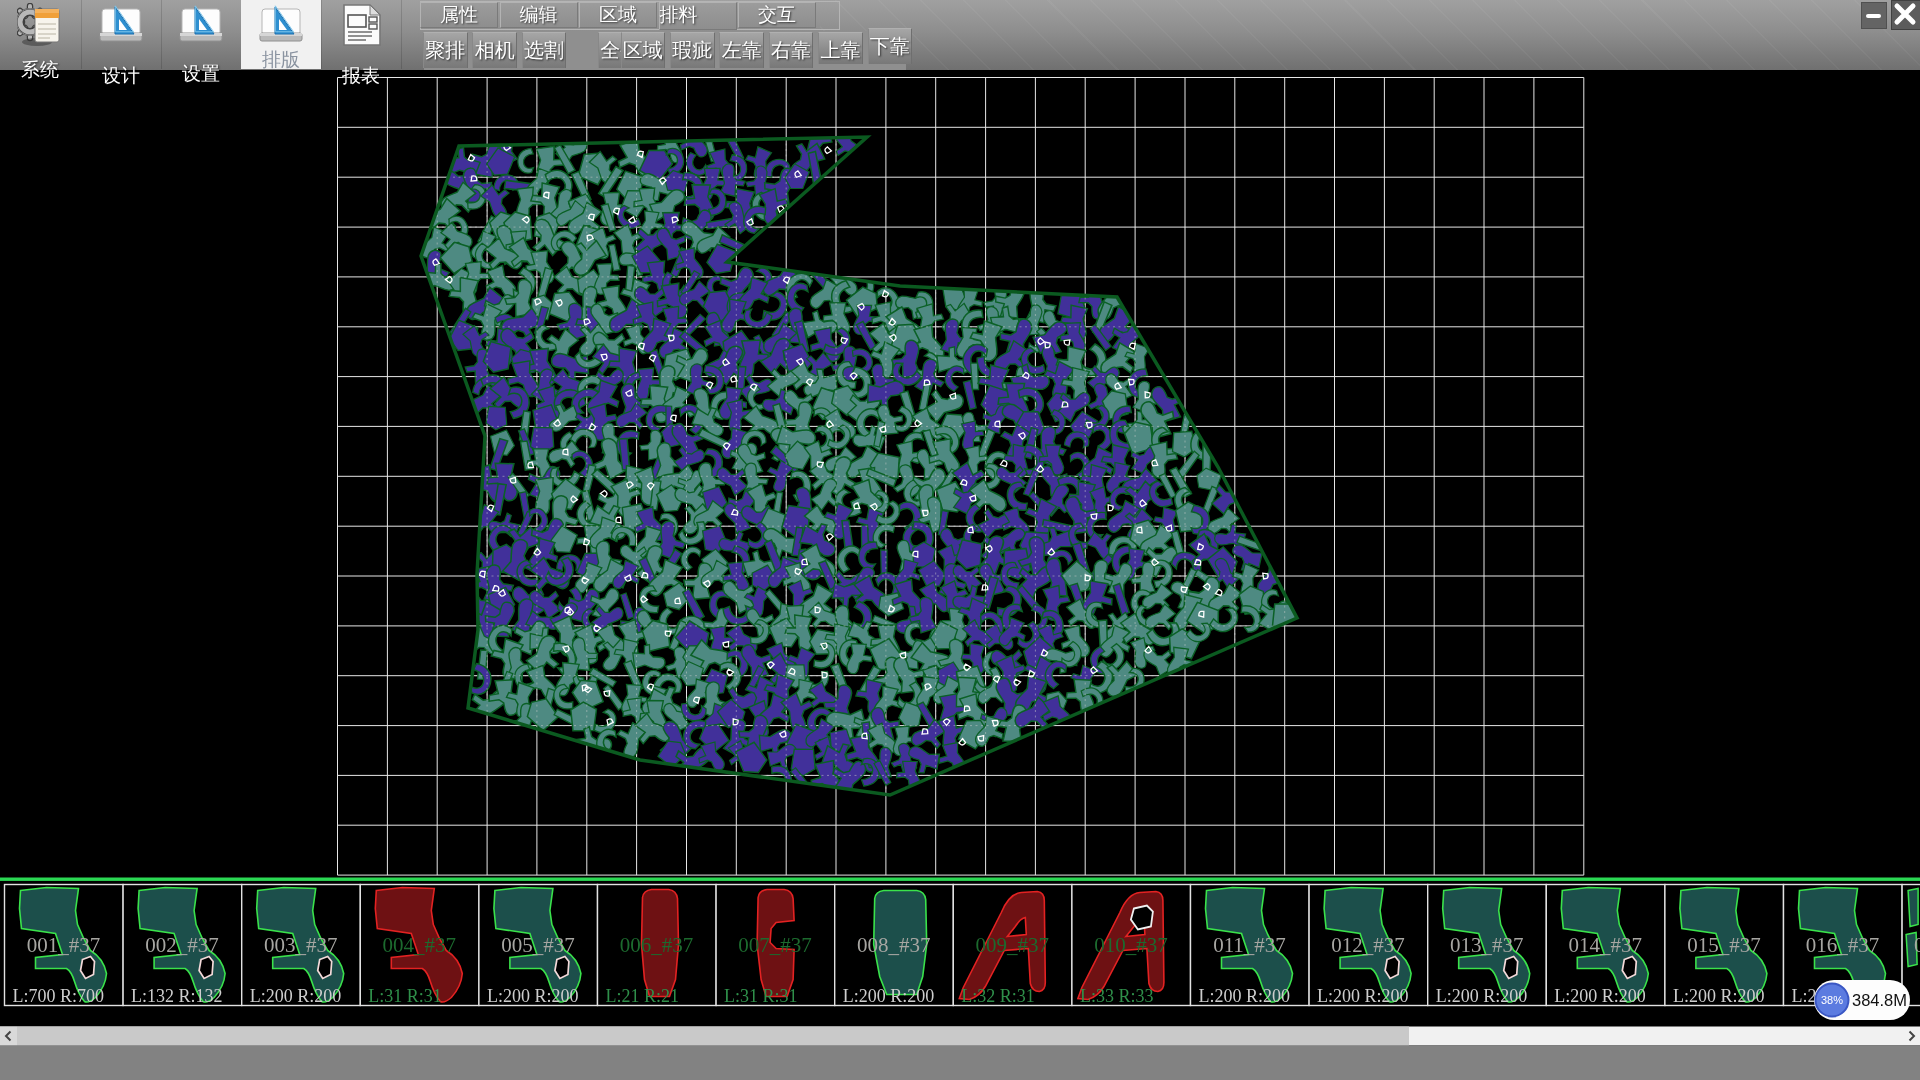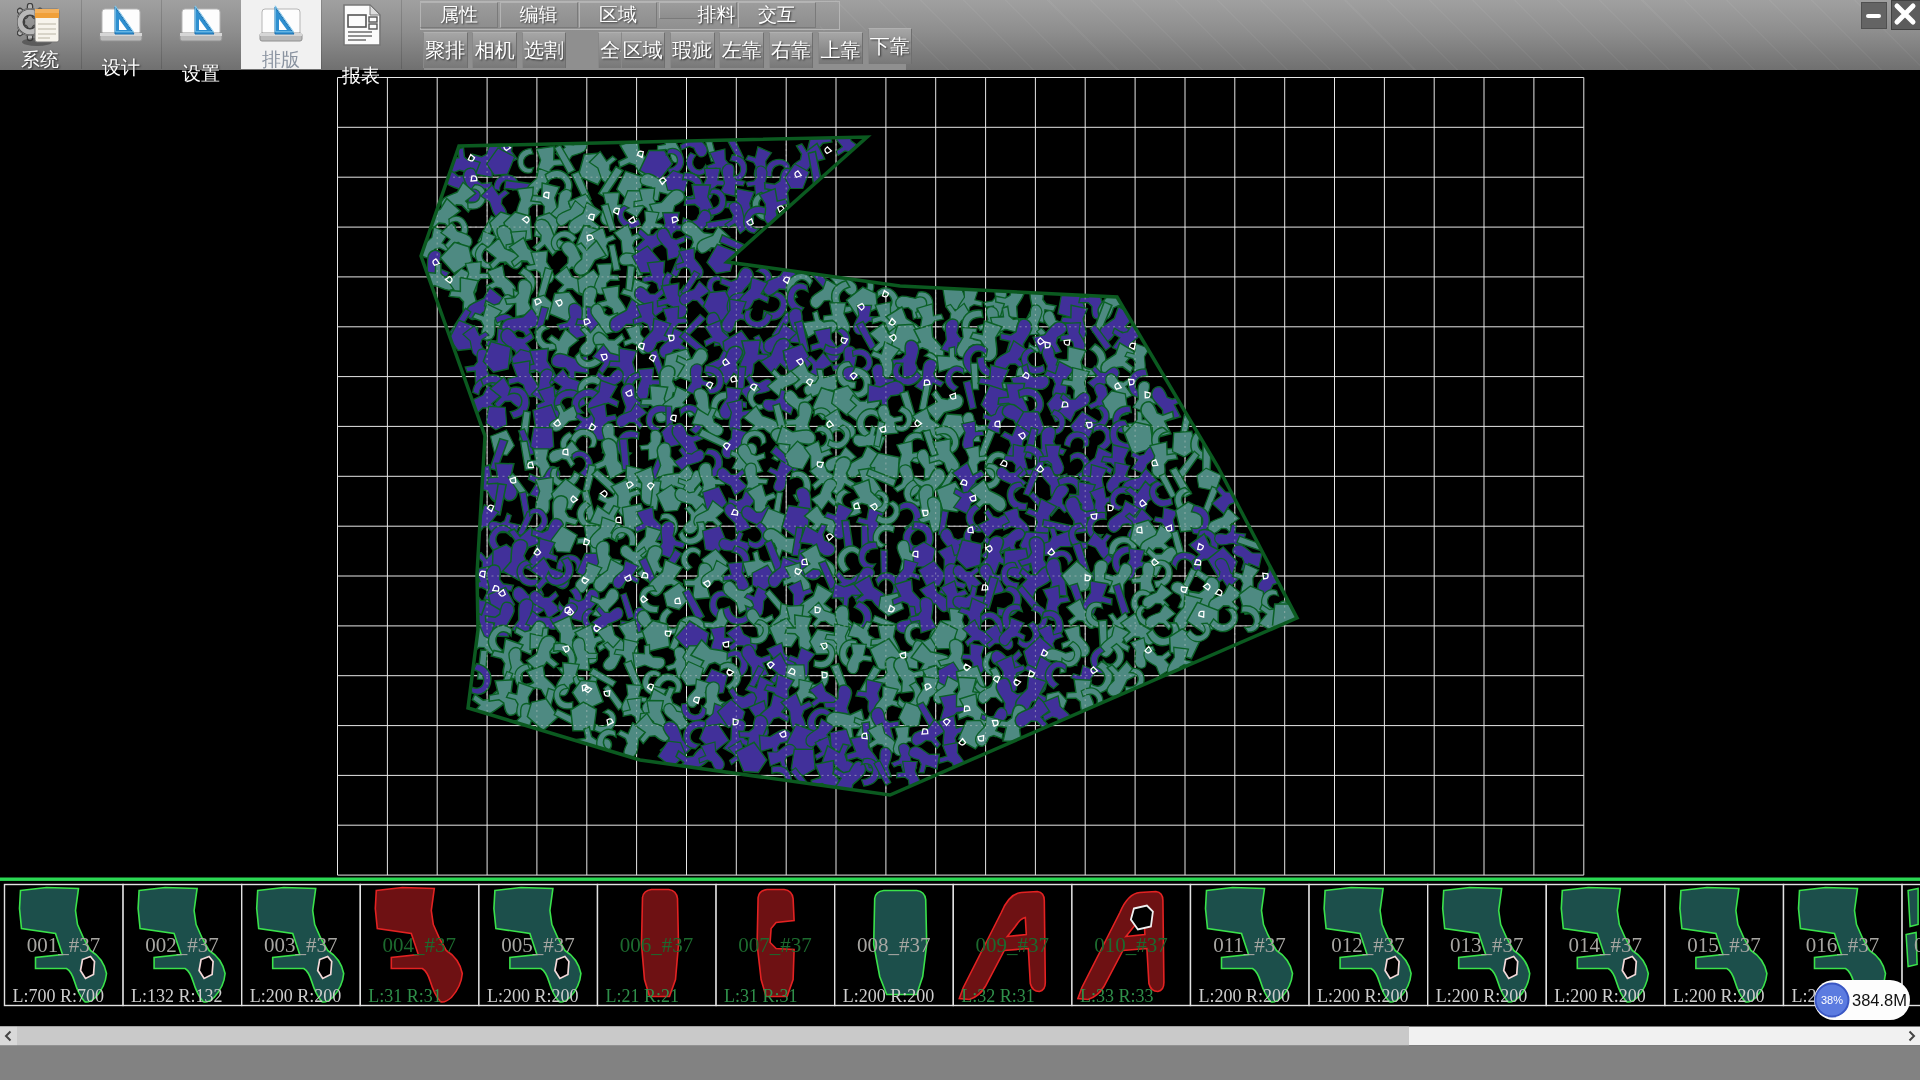--- a/index.html
+++ b/index.html
@@ -1335,32 +1335,32 @@
  <ellipse cx="20" cy="39" rx="15" ry="4" fill="rgba(50,50,50,.5)"></ellipse>
  <rect x="18" y="6" width="24" height="33" rx="2" fill="#f7f4ec" stroke="#777"></rect>
             <rect x="18" y="6" width="24" height="9" fill="#f0a039"></rect>
  <path d="M18,6 h24 v4 h-24 z" fill="#f4b25e"></path>
  <line x1="21" y1="21" x2="39" y2="21" stroke="#b9b4a4"></line>
             <line x1="21" y1="26" x2="39" y2="26" stroke="#b9b4a4"></line>
             <line x1="21" y1="31" x2="39" y2="31" stroke="#b9b4a4"></line>
             <line x1="21" y1="35" x2="33" y2="35" stroke="#b9b4a4"></line>
           </g>
         </svg></div>
-      <div style="font:19px 'Liberation Sans';color:#fff;text-shadow:1px 1px 2px rgba(0,0,0,.7);margin-top:0px">系统</div>
+      <div style="font:19px 'Liberation Sans';color:#fff;text-shadow:1px 1px 2px rgba(0,0,0,.7);margin-top:10px">系统</div>
     </div>
 <div style="position:absolute;left:81px;top:0;width:80px;height:69px;text-align:center">
       <div style="margin-top:3px;height:44px"><svg width="46" height="44" viewBox="0 0 46 44">
           <rect x="4" y="6" width="38" height="26" rx="3" fill="#fdfdfd" stroke="#b5b5b5"></rect>
  <rect x="2" y="30" width="42" height="8" rx="2" fill="#b9b9b9" stroke="#909090"></rect>
           <rect x="2" y="30" width="42" height="3" fill="#d6d6d6"></rect>
  <path d="M17,4 L17,31 L36,31 Z" fill="#2e8fd0" stroke="#1b6fae"></path>
           <path d="M17,4 L17,31 L36,31 Z" fill="none" stroke="#7cc4ea" stroke-width="1" transform="translate(1,-1) scale(0.96)"></path>
  <path d="M21,16 L21,27 L29,27 Z" fill="#fff"></path>
         </svg></div>
-      <div style="font:19px 'Liberation Sans';color:#fff;text-shadow:1px 1px 2px rgba(0,0,0,.7);margin-top:8px">设计</div>
+      <div style="font:19px 'Liberation Sans';color:#fff;text-shadow:1px 1px 2px rgba(0,0,0,.7);margin-top:16px">设计</div>
     </div>
 <div style="position:absolute;left:161px;top:0;width:80px;height:69px;text-align:center">
       <div style="margin-top:3px;height:44px"><svg width="46" height="44" viewBox="0 0 46 44">
           <rect x="4" y="6" width="38" height="26" rx="3" fill="#fdfdfd" stroke="#b5b5b5"></rect>
  <rect x="2" y="30" width="42" height="8" rx="2" fill="#b9b9b9" stroke="#909090"></rect>
           <rect x="2" y="30" width="42" height="3" fill="#d6d6d6"></rect>
  <path d="M17,4 L17,31 L36,31 Z" fill="#2e8fd0" stroke="#1b6fae"></path>
           <path d="M17,4 L17,31 L36,31 Z" fill="none" stroke="#7cc4ea" stroke-width="1" transform="translate(1,-1) scale(0.96)"></path>
  <path d="M21,16 L21,27 L29,27 Z" fill="#fff"></path>
         </svg></div>
@@ -1386,21 +1386,21 @@
  <rect x="31" y="21" width="8" height="5" fill="none" stroke="#555" stroke-width="1.4"></rect>
  <line x1="10" y1="29" x2="34" y2="29" stroke="#777" stroke-width="1.6"></line>
           <line x1="10" y1="33" x2="34" y2="33" stroke="#777" stroke-width="1.6"></line>
           <line x1="10" y1="37" x2="28" y2="37" stroke="#777" stroke-width="1.6"></line>
         </svg></div>
       <div style="font:19px 'Liberation Sans';color:#fff;text-shadow:1px 1px 2px rgba(0,0,0,.7);margin-top:16px">报表</div>
     </div>
 <div style="position:absolute;left:420.0px;top:2px;width:78px;height:26px;background:linear-gradient(#9c9c9c,#8e8e8e);border:1px solid #b3b3b3;border-bottom-color:#7a7a7a;border-right-color:#7a7a7a;box-sizing:border-box;color:#fff;font:19px 'Liberation Sans';text-align:center;line-height:24px;text-shadow:1px 1px 2px rgba(0,0,0,.65)">属性</div>
 <div style="position:absolute;left:499.5px;top:2px;width:78px;height:26px;background:linear-gradient(#9c9c9c,#8e8e8e);border:1px solid #b3b3b3;border-bottom-color:#7a7a7a;border-right-color:#7a7a7a;box-sizing:border-box;color:#fff;font:19px 'Liberation Sans';text-align:center;line-height:24px;text-shadow:1px 1px 2px rgba(0,0,0,.65)">编辑</div>
 <div style="position:absolute;left:579.0px;top:2px;width:78px;height:26px;background:linear-gradient(#9c9c9c,#8e8e8e);border:1px solid #b3b3b3;border-bottom-color:#7a7a7a;border-right-color:#7a7a7a;box-sizing:border-box;color:#fff;font:19px 'Liberation Sans';text-align:center;line-height:24px;text-shadow:1px 1px 2px rgba(0,0,0,.65)">区域</div>
-<div style="position:absolute;left:658.5px;top:2px;width:78px;height:17px;background:linear-gradient(#9c9c9c,#8e8e8e);border:1px solid #b3b3b3;border-bottom-color:#7a7a7a;border-right-color:#7a7a7a;box-sizing:border-box;color:#fff;font:19px 'Liberation Sans';text-align:right;line-height:24px;text-shadow:1px 1px 2px rgba(0,0,0,.65)">排料</div>
+<div style="position:absolute;left:658.5px;top:2px;width:78px;height:28px;background:linear-gradient(#9c9c9c,#8e8e8e);border:1px solid #b3b3b3;border-bottom-color:#7a7a7a;border-right-color:#7a7a7a;box-sizing:border-box;color:#fff;font:19px 'Liberation Sans';text-align:left;line-height:24px;text-shadow:1px 1px 2px rgba(0,0,0,.65)">排料</div>
 <div style="position:absolute;left:738.0px;top:2px;width:78px;height:26px;background:linear-gradient(#9c9c9c,#8e8e8e);border:1px solid #b3b3b3;border-bottom-color:#7a7a7a;border-right-color:#7a7a7a;box-sizing:border-box;color:#fff;font:19px 'Liberation Sans';text-align:center;line-height:24px;text-shadow:1px 1px 2px rgba(0,0,0,.65)">交互</div>
 <div style="position:absolute;left:423.0px;top:31.5px;width:44.5px;height:36px;background:linear-gradient(#a6a6a6,#8d8d8d 50%,#787878);border:1px solid #b0b0b0;border-left-color:#888;border-right-color:#6f6f6f;border-bottom:none;box-sizing:border-box;color:#fff;font:20px 'Liberation Sans';text-align:center;line-height:34px;text-shadow:1px 1px 2px rgba(0,0,0,.7)">聚排</div>
 <div style="position:absolute;left:472.4px;top:31.5px;width:44.5px;height:36px;background:linear-gradient(#a6a6a6,#8d8d8d 50%,#787878);border:1px solid #b0b0b0;border-left-color:#888;border-right-color:#6f6f6f;border-bottom:none;box-sizing:border-box;color:#fff;font:20px 'Liberation Sans';text-align:center;line-height:34px;text-shadow:1px 1px 2px rgba(0,0,0,.7)">相机</div>
 <div style="position:absolute;left:521.8px;top:31.5px;width:44.5px;height:36px;background:linear-gradient(#a6a6a6,#8d8d8d 50%,#787878);border:1px solid #b0b0b0;border-left-color:#888;border-right-color:#6f6f6f;border-bottom:none;box-sizing:border-box;color:#fff;font:20px 'Liberation Sans';text-align:center;line-height:34px;text-shadow:1px 1px 2px rgba(0,0,0,.7)">选割</div>
 <div style="position:absolute;left:598px;top:31.5px;width:44.5px;height:36px;background:linear-gradient(#a6a6a6,#8d8d8d 50%,#787878);border:1px solid #b0b0b0;border-left-color:#888;border-right-color:#6f6f6f;border-bottom:none;box-sizing:border-box;color:#fff;font:20px 'Liberation Sans';text-align:center;line-height:34px;text-shadow:1px 1px 2px rgba(0,0,0,.7)">全割</div>
 <div style="position:absolute;left:620.5999999999999px;top:31.5px;width:44.5px;height:36px;background:linear-gradient(#a6a6a6,#8d8d8d 50%,#787878);border:1px solid #b0b0b0;border-left-color:#888;border-right-color:#6f6f6f;border-bottom:none;box-sizing:border-box;color:#fff;font:20px 'Liberation Sans';text-align:center;line-height:34px;text-shadow:1px 1px 2px rgba(0,0,0,.7)">区域</div>
 <div style="position:absolute;left:669.9999999999999px;top:31.5px;width:44.5px;height:36px;background:linear-gradient(#a6a6a6,#8d8d8d 50%,#787878);border:1px solid #b0b0b0;border-left-color:#888;border-right-color:#6f6f6f;border-bottom:none;box-sizing:border-box;color:#fff;font:20px 'Liberation Sans';text-align:center;line-height:34px;text-shadow:1px 1px 2px rgba(0,0,0,.7)">瑕疵</div>
 <div style="position:absolute;left:719.3999999999999px;top:31.5px;width:44.5px;height:36px;background:linear-gradient(#a6a6a6,#8d8d8d 50%,#787878);border:1px solid #b0b0b0;border-left-color:#888;border-right-color:#6f6f6f;border-bottom:none;box-sizing:border-box;color:#fff;font:20px 'Liberation Sans';text-align:center;line-height:34px;text-shadow:1px 1px 2px rgba(0,0,0,.7)">左靠</div>
 <div style="position:absolute;left:768.7999999999998px;top:31.5px;width:44.5px;height:36px;background:linear-gradient(#a6a6a6,#8d8d8d 50%,#787878);border:1px solid #b0b0b0;border-left-color:#888;border-right-color:#6f6f6f;border-bottom:none;box-sizing:border-box;color:#fff;font:20px 'Liberation Sans';text-align:center;line-height:34px;text-shadow:1px 1px 2px rgba(0,0,0,.7)">右靠</div>
 <div style="position:absolute;left:818.1999999999998px;top:31.5px;width:44.5px;height:32px;background:linear-gradient(#a6a6a6,#8d8d8d 50%,#787878);border:1px solid #b0b0b0;border-left-color:#888;border-right-color:#6f6f6f;border-bottom:none;box-sizing:border-box;color:#fff;font:20px 'Liberation Sans';text-align:center;line-height:34px;text-shadow:1px 1px 2px rgba(0,0,0,.7)">上靠</div>

